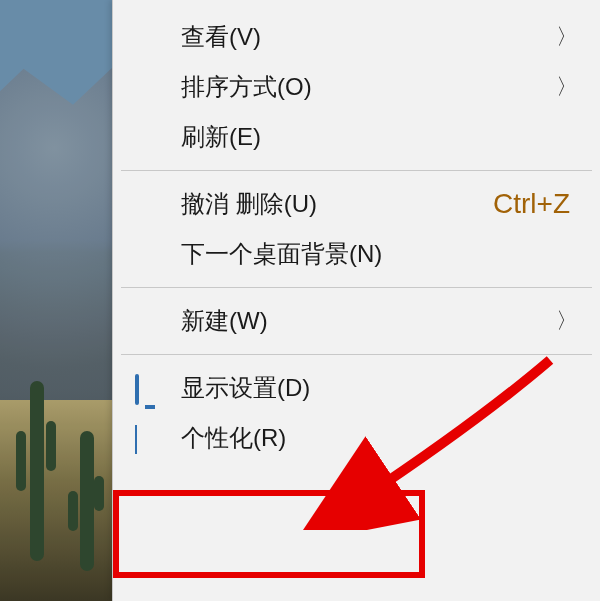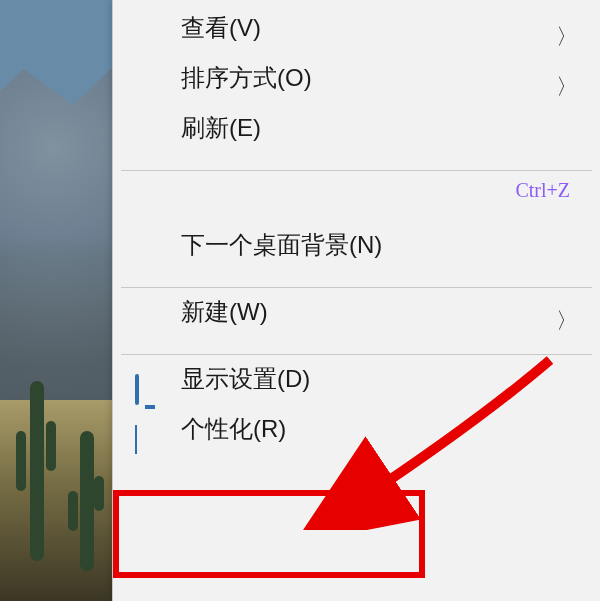--- a/index.html
+++ b/index.html
@@ -66,34 +66,33 @@
     top: 0;
     right: 0;
     bottom: 0;
     background: #f2f2f2;
     border-left: 1px solid #c8c8c8;
     box-shadow: -2px 0 6px rgba(0,0,0,0.15);
     padding-top: 12px;
   }
   .item {
     display: flex;
-    align-items: flex-start;
+    align-items: center;
     height: 50px;
     padding: 0 30px 0 68px;
     font-size: 24px;
     color: #1a1a1a;
     position: relative;
     white-space: nowrap;
   }
   .item.disabled { color: #8a8a8a; }
   .item .shortcut {
     margin-left: auto;
-    font-size: 20px;
-    color: #8b5cf6;
-    font-family: Liberation Serif, serif;
+    font-size: 28px;
+    color: #a16207;
   }
   .item .arrow {
     position: absolute;
     right: 22px;
     top: 50%;
     transform: translateY(-50%);
     font-size: 22px;
     color: #333;
   }
   .item .ico {
@@ -172,20 +171,21 @@
 
   <div class="item">
     <span>刷新(E)</span>
   </div>
 
   <div class="sep"></div>
 
 
 
   <div class="item">
+    <span>撤消 删除(U)</span>
     <span class="shortcut">Ctrl+Z</span>
   </div>
 
   <div class="item">
     <span>下一个桌面背景(N)</span>
   </div>
 
   <div class="sep"></div>
 
   <div class="item">

